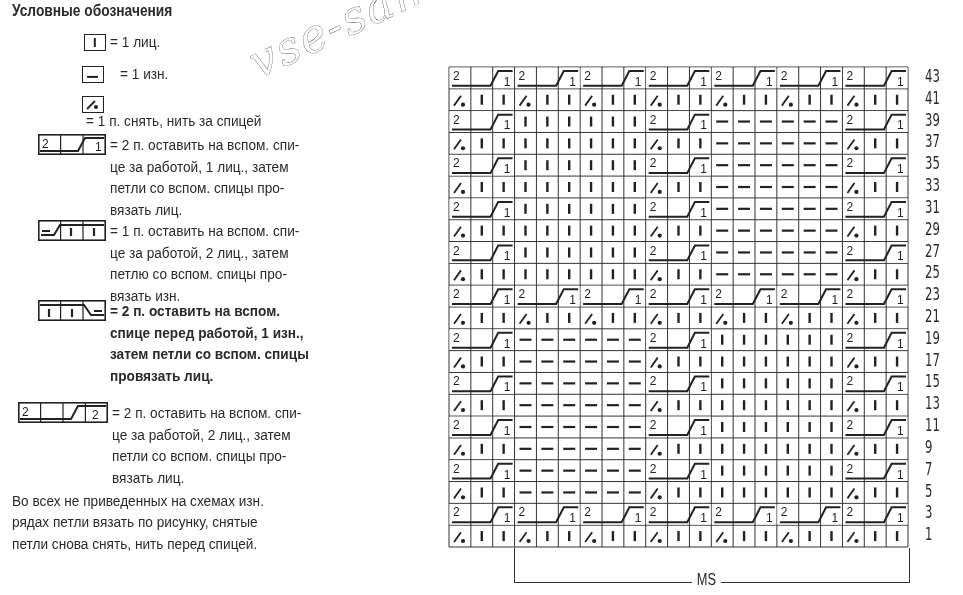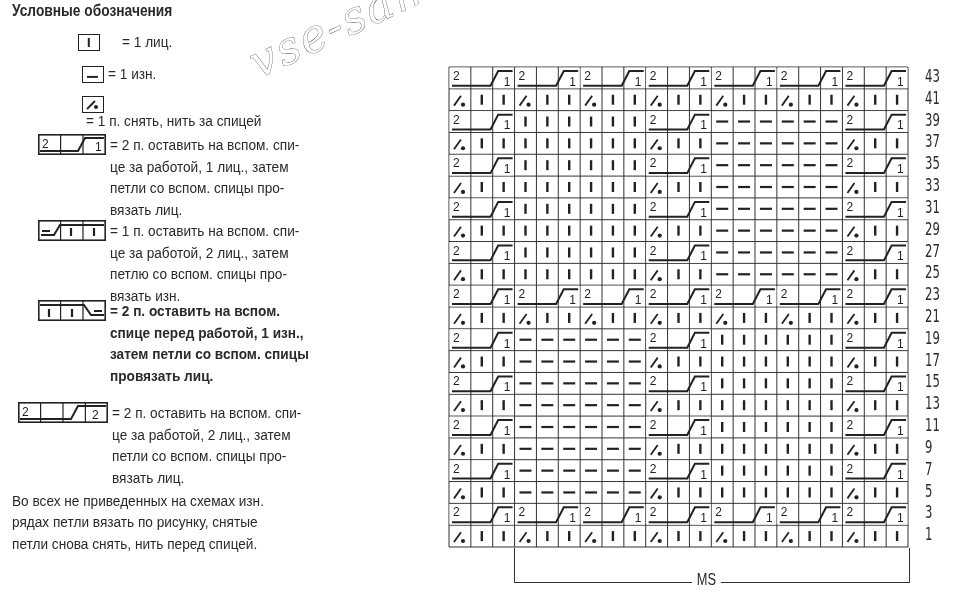--- a/index.html
+++ b/index.html
@@ -26,30 +26,30 @@
               transform: scaleX(0.8); transform-origin: left top; }
   .watermark { position: absolute; left: 240px; top: 40px; font-family: "DejaVu Serif", serif; font-style: italic;
                font-size: 46px; color: rgba(40,40,40,0.75); transform: rotate(-25deg); transform-origin: left top;
                pointer-events: none; letter-spacing: 2px; -webkit-text-stroke: 0.3px #333; color: transparent; }
 </style>
 </head>
 <body>
 
 <div class="title">Условные обозначения</div>
 
-<div class="legend-row" style="left:78px; top:34px;gap:18px;">
+<div class="legend-row" style="left:84px; top:34px;">
   <div class="sym" style="width:22px;">
     <div class="c" style="width:19px;">
         <div class="kbar"></div>
       </div>
   </div>
   <div class="desc" style="margin-top:-3px;">= 1 лиц.</div>
 </div>
 
-<div class="legend-row" style="left:82px; top:66px;">
+<div class="legend-row" style="left:82px; top:66px;gap:12px;">
   <div class="sym" style="width:22px;">
     <div class="c" style="width:19px;">
         <div class="pbar" style="top:65%"></div>
       </div>
   </div>
   <div class="desc" style="margin-top:-3px;">= 1 изн.</div>
 </div>
 
 <div class="legend-row" style="left:82px; top:96px;flex-direction:column;">
   <div class="sym" style="width:22px;">

